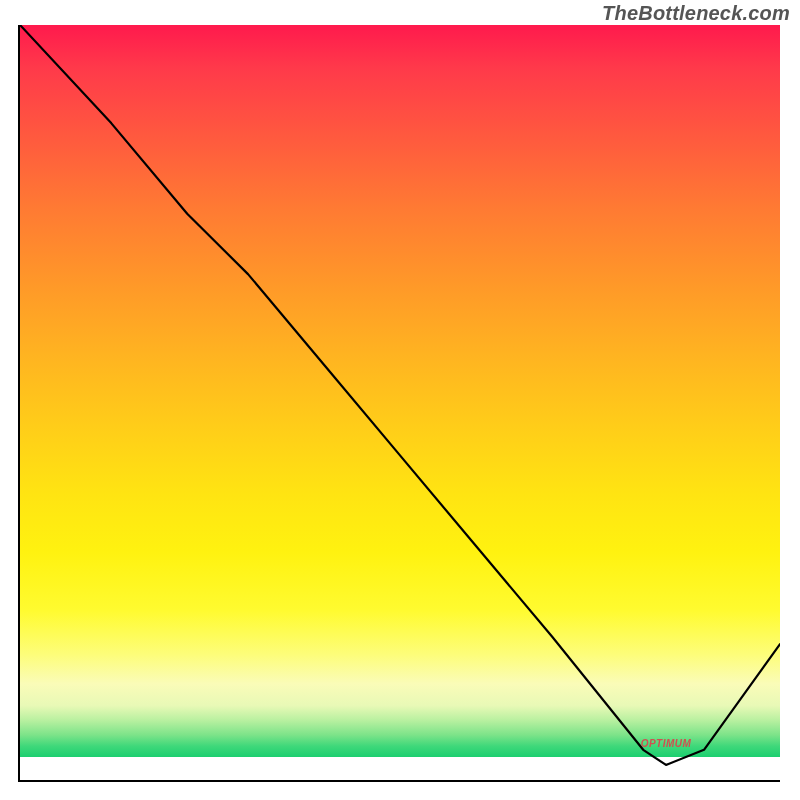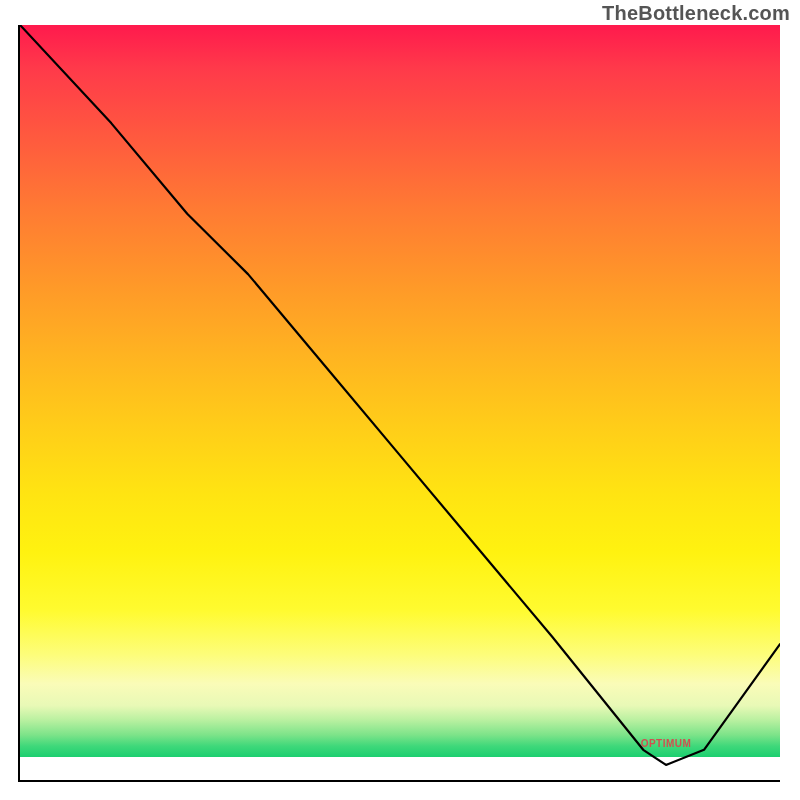--- a/index.html
+++ b/index.html
@@ -8,20 +8,21 @@
     width: 800px;
     height: 800px;
     background: #ffffff;
     font-family: Arial, Helvetica, sans-serif;
     overflow: hidden;
   }
   .container {
     position: relative;
     width: 800px;
     height: 800px;
+    font-style: italic;
   }
   .attribution {
     position: absolute;
     top: 2px;
     right: 10px;
     font-size: 20px;
     font-weight: bold;
     color: #555;
     letter-spacing: 0.2px;
   }

